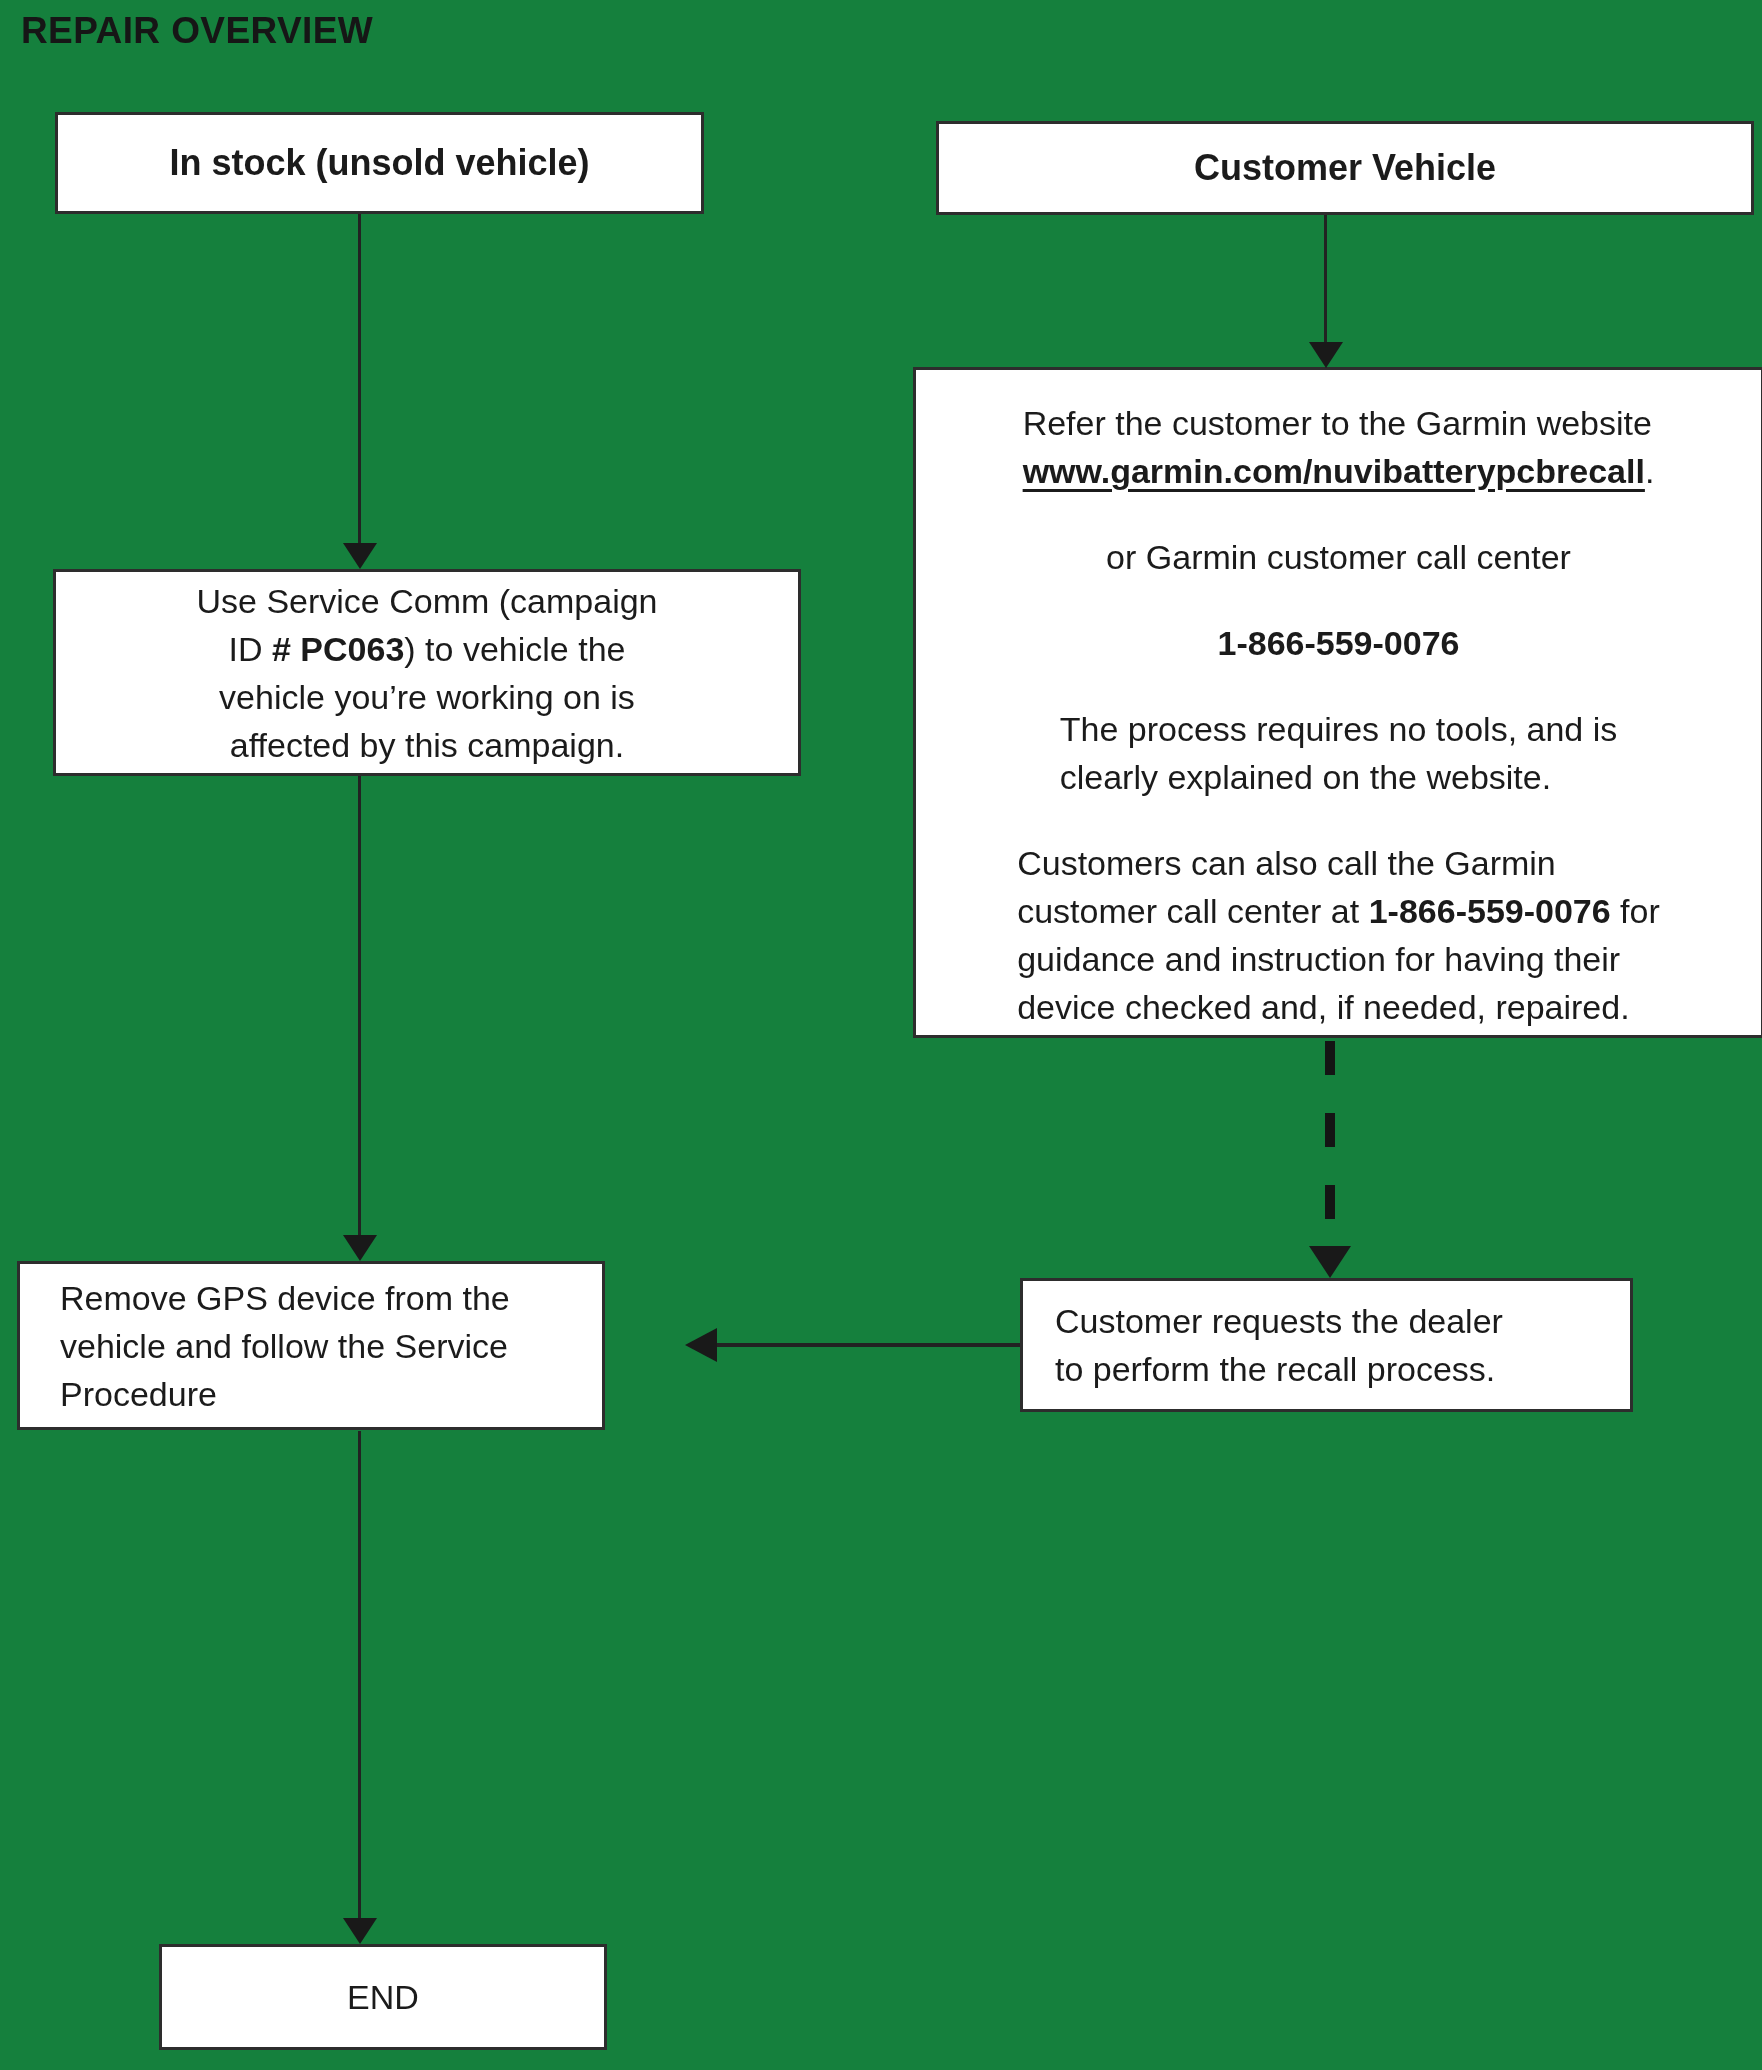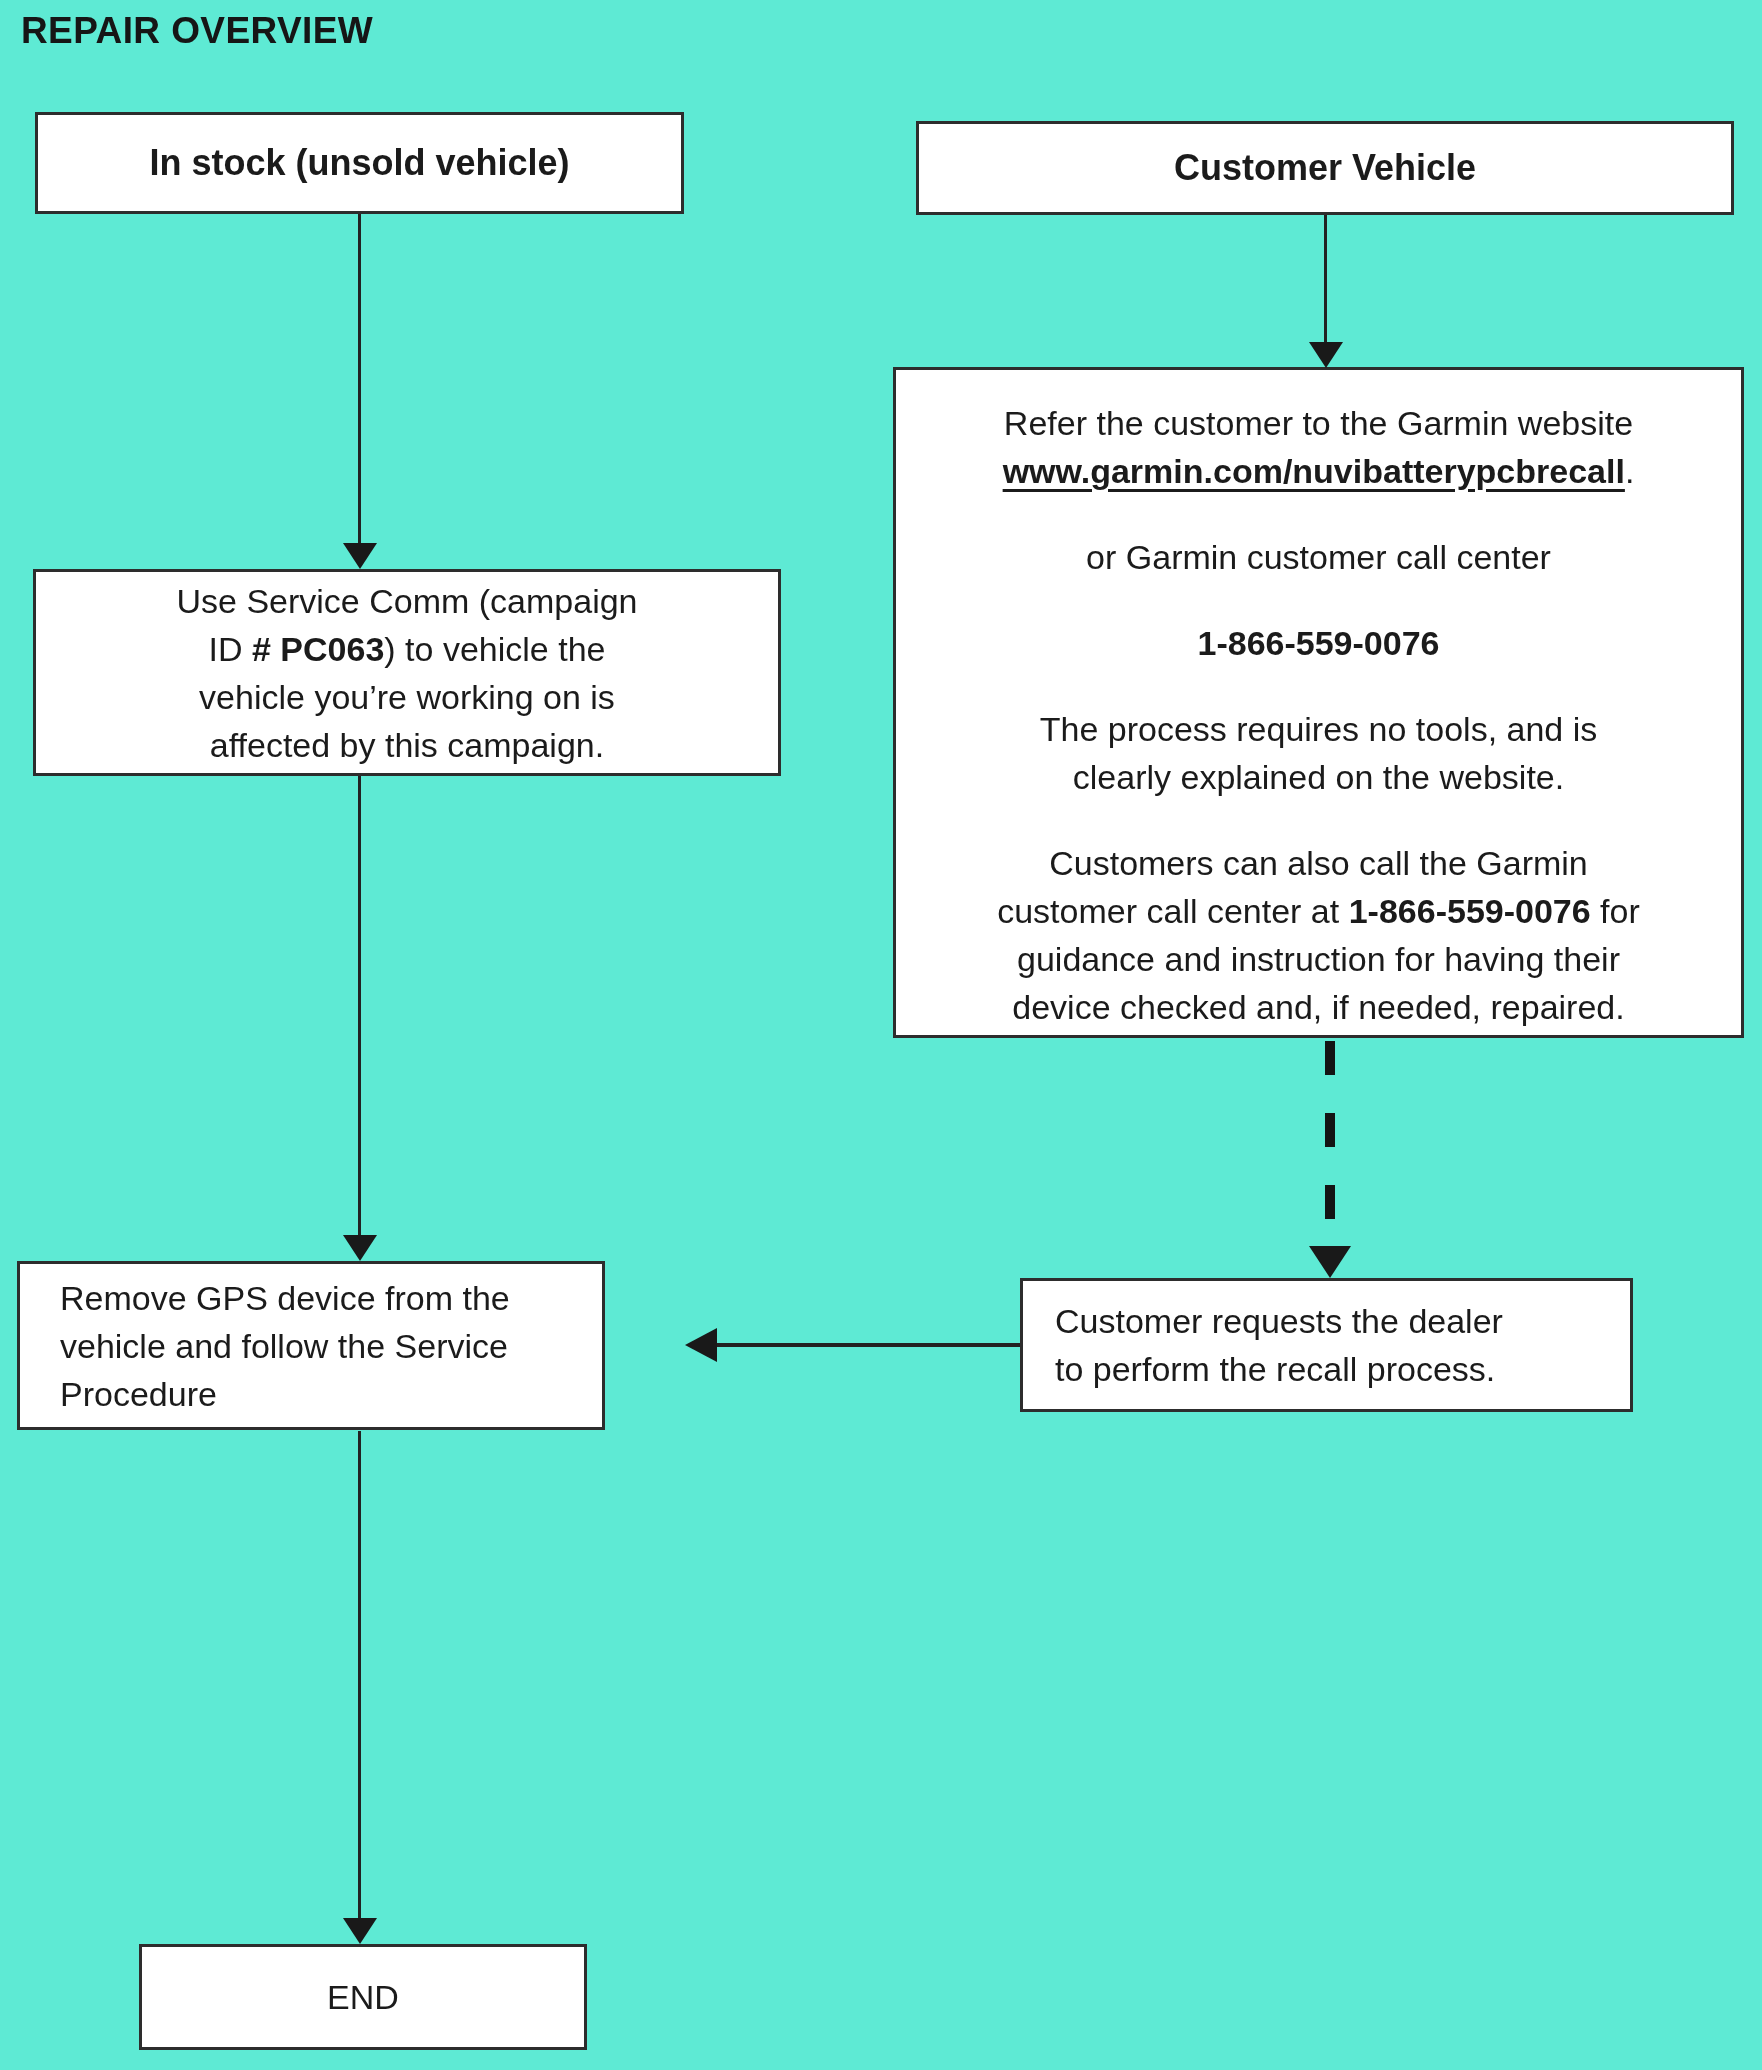--- a/index.html
+++ b/index.html
@@ -6,21 +6,21 @@
     margin: 0;
     padding: 0;
     background: #ffffff;
     font-family: "Liberation Sans", "DejaVu Sans", sans-serif;
     color: #1b1b1b;
   }
   #canvas {
     position: relative;
     width: 1763px;
     height: 2070px;
-    background: #5eead4;
+    background: #15803d;
     overflow: hidden;
   }
   .page-title {
     position: absolute;
     left: 21px;
     top: 10px;
     font-size: 37px;
     font-weight: bold;
     letter-spacing: 0.4px;
     color: #161616;
@@ -30,21 +30,21 @@
     border: 3.4px solid #2d2d2d;
     background: #ffffff;
     box-sizing: border-box;
     display: flex;
     flex-direction: column;
     justify-content: center;
     font-size: 34px;
     line-height: 48px;
     color: #1b1b1b;
   }
-  .node.center { align-items: center; text-align: center; }
+  .node.center { align-items: center; text-align: left; margin-left: 20px; }
   .node.left   { align-items: flex-start; text-align: left; }
   .node .line { white-space: pre; }
   .hdr { font-weight: bold; font-size: 36px; }
   .b { font-weight: bold; }
   .u { text-decoration: underline; text-decoration-thickness: 3.4px; text-underline-offset: 5.9px; }
 
   
   #node-in-stock          { left: 35px;   top: 112px;  width: 649px;  height: 102px; }
   #node-service-comm      { left: 33px;   top: 569px;  width: 748px;  height: 207px; }
   #node-remove-gps        { left: 17px;   top: 1261px; width: 588px;  height: 169px; padding-left: 40px; }

